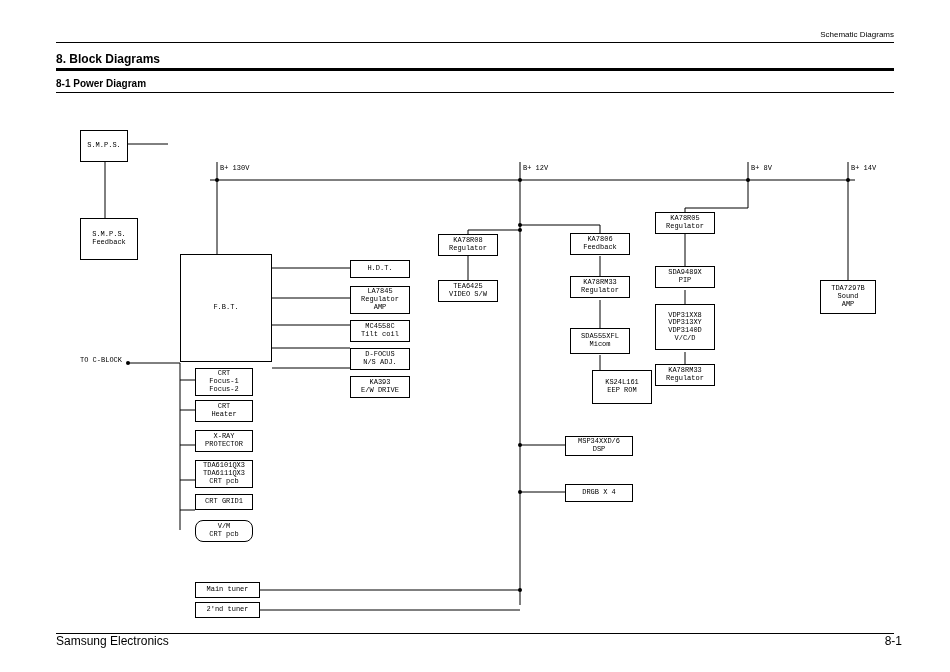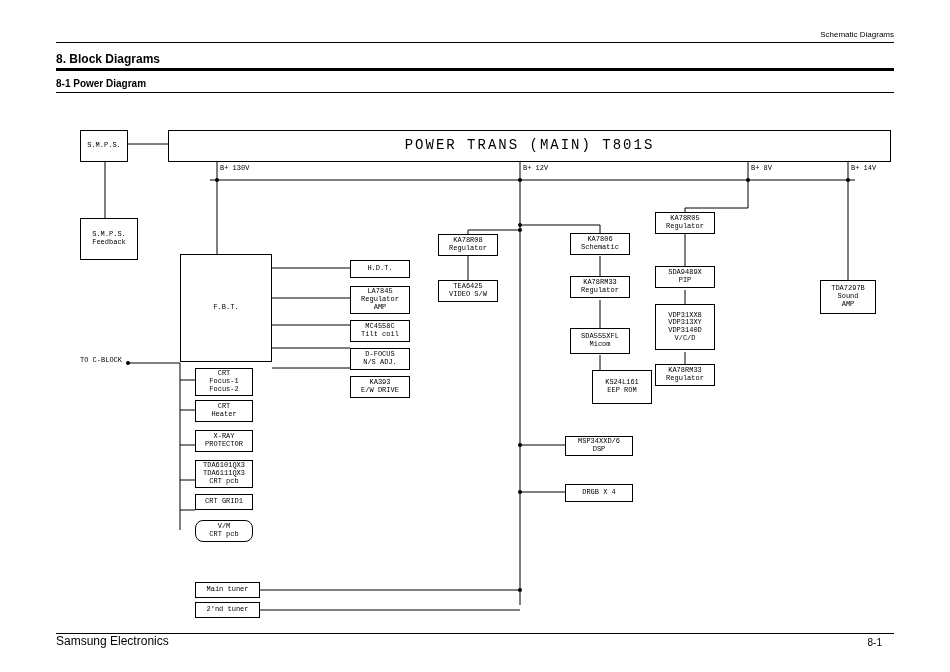--- a/index.html
+++ b/index.html
@@ -3,21 +3,21 @@
 <meta charset="utf-8">
 <style>
   * { box-sizing: border-box; margin: 0; padding: 0; }
   body { width: 950px; height: 672px; background: #fff; font-family: Arial, sans-serif; position: relative; overflow: hidden; }
   .hr-thick { position: absolute; left: 56px; width: 838px; height: 3px; background: #000; }
   .hr-thin { position: absolute; left: 56px; width: 838px; height: 1px; background: #000; }
   .header-right { position: absolute; top: 30px; right: 56px; font-size: 8px; }
   .section-title { position: absolute; top: 52px; left: 56px; font-size: 12px; font-weight: bold; }
   .sub-title { position: absolute; top: 78px; left: 56px; font-size: 10px; font-weight: bold; }
   .footer-left { position: absolute; bottom: 24px; left: 56px; font-size: 12px; }
-  .footer-right { position: absolute; bottom: 24px; right: 68px; font-size: 10px; }
+  .footer-right { position: absolute; bottom: 24px; right: 48px; font-size: 12px; }
   .diagram { position: absolute; top: 100px; left: 80px; width: 810px; height: 525px; }
   .box { position: absolute; border: 1px solid #000; background: #fff; font-size: 7px; line-height: 1.1; display: flex; align-items: center; justify-content: center; text-align: center; padding: 1px 2px; font-family: "Courier New", monospace; }
   .wide { font-size: 14px; letter-spacing: 2px; font-family: "Courier New", monospace; }
   .rail-label { position: absolute; font-size: 7px; font-family: Liberation Mono, monospace; }
   .to-cblock { position: absolute; font-size: 7px; font-family: "Courier New", monospace; }
   svg { position: absolute; top: 0; left: 0; width: 100%; height: 100%; }
   svg line { stroke: #000; stroke-width: 1; }
   .dot { fill: #000; }
 </style>
 </head>
@@ -105,21 +105,20 @@
     <circle class="dot" cx="440" cy="80" r="2"></circle>
     <circle class="dot" cx="668" cy="80" r="2"></circle>
     <circle class="dot" cx="768" cy="80" r="2"></circle>
     <circle class="dot" cx="440" cy="130" r="2"></circle>
     <circle class="dot" cx="440" cy="125" r="2"></circle>
     <circle class="dot" cx="440" cy="345" r="2"></circle>
     <circle class="dot" cx="440" cy="392" r="2"></circle>
     <circle class="dot" cx="440" cy="490" r="2"></circle>
   </svg>
 
-  <div class="box wide" style="top:30px;left:88px;width:723px;height:32px;">POWER TRANS (MAIN) T801S</div>
 
   <div class="rail-label" style="top:64px;left:140px;">B+ 130V</div>
   <div class="rail-label" style="top:64px;left:443px;">B+ 12V</div>
   <div class="rail-label" style="top:64px;left:671px;">B+ 8V</div>
   <div class="rail-label" style="top:64px;left:771px;">B+ 14V</div>
 
   <div class="box" style="top:30px;left:0px;width:48px;height:32px;">S.M.P.S.</div>
   <div class="box" style="top:118px;left:0px;width:58px;height:42px;white-space:pre;">S.M.P.S.
 Feedback</div>
 
@@ -151,21 +150,21 @@
 CRT pcb</div>
   <div class="box" style="top:482px;left:115px;width:65px;height:16px;">Main tuner</div>
   <div class="box" style="top:502px;left:115px;width:65px;height:16px;">2'nd tuner</div>
 
   <div class="box" style="top:134px;left:358px;width:60px;height:22px;white-space:pre;">KA78R08
 Regulator</div>
   <div class="box" style="top:180px;left:358px;width:60px;height:22px;white-space:pre;">TEA6425
 VIDEO S/W</div>
 
   <div class="box" style="top:133px;left:490px;width:60px;height:22px;white-space:pre;">KA7806
-Schematic</div>
+Feedback</div>
   <div class="box" style="top:176px;left:490px;width:60px;height:22px;white-space:pre;">KA78RM33
 Regulator</div>
   <div class="box" style="top:228px;left:490px;width:60px;height:26px;white-space:pre;">SDA555XFL
 Micom</div>
   <div class="box" style="top:270px;left:490px;width:60px;height:34px;white-space:pre;margin-left:22px;">KS24L161
 EEP ROM</div>
   <div class="box" style="top:336px;left:485px;width:68px;height:20px;white-space:pre;">MSP34XXD/6
 DSP</div>
   <div class="box" style="top:384px;left:485px;width:68px;height:18px;">DRGB X 4</div>
 

